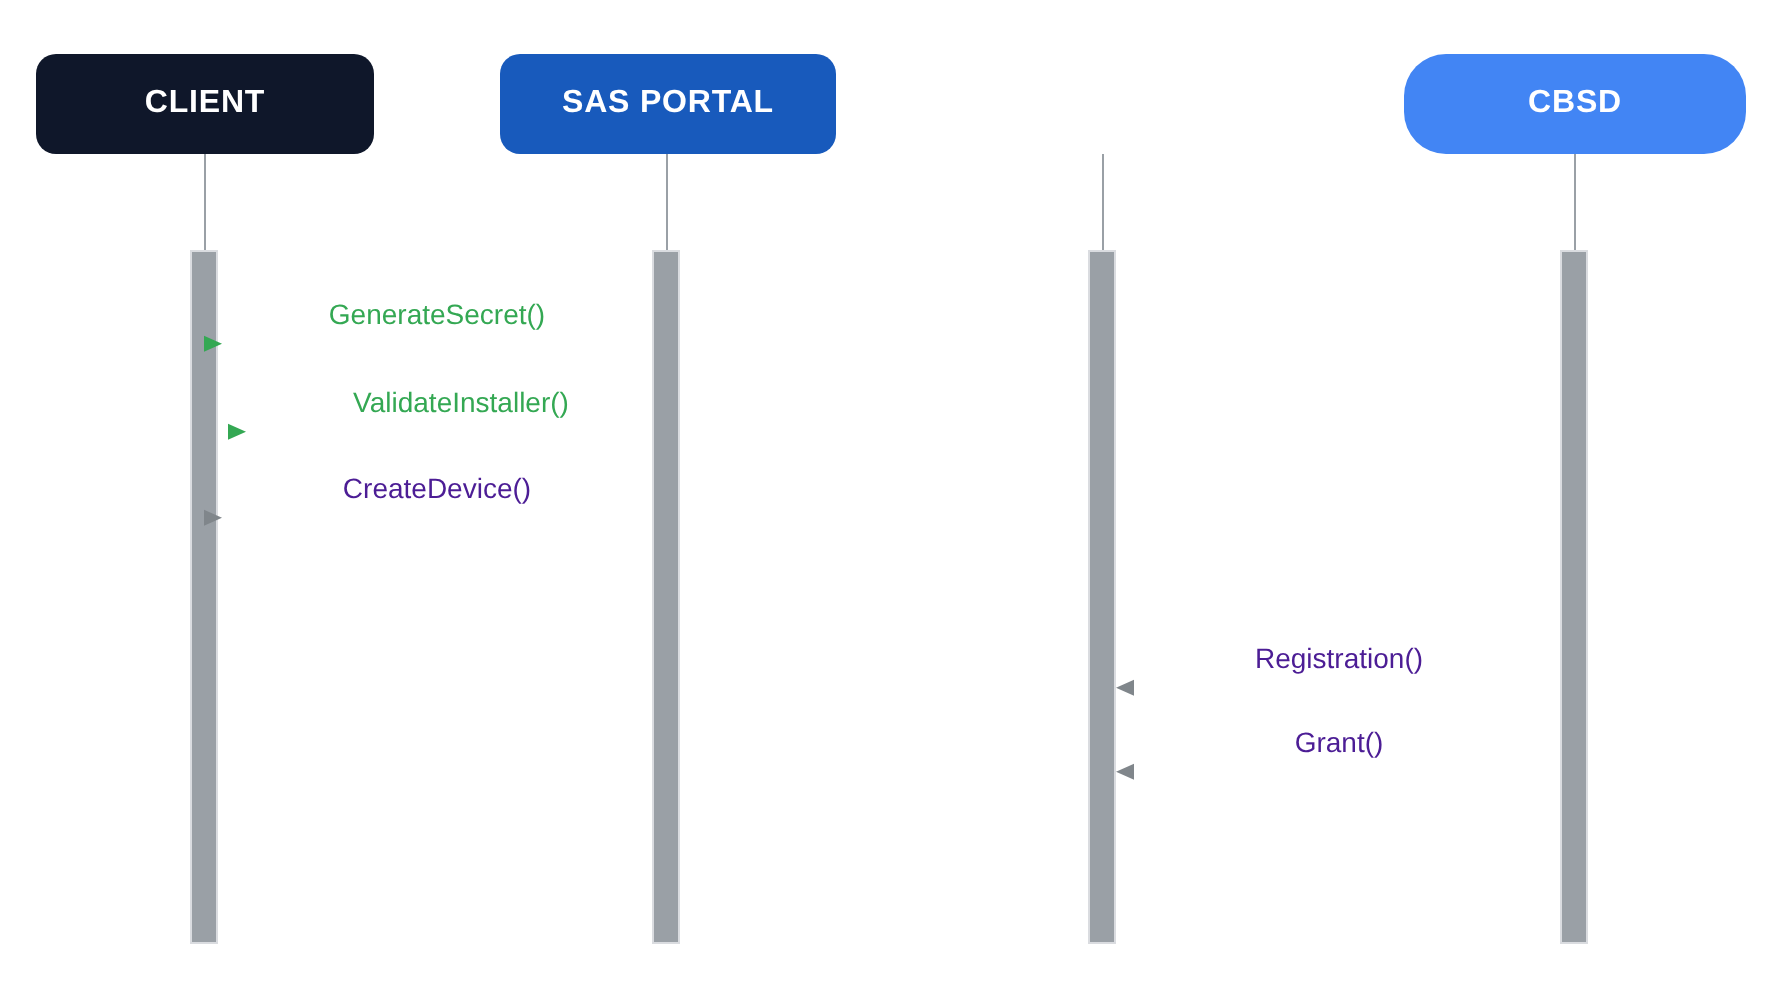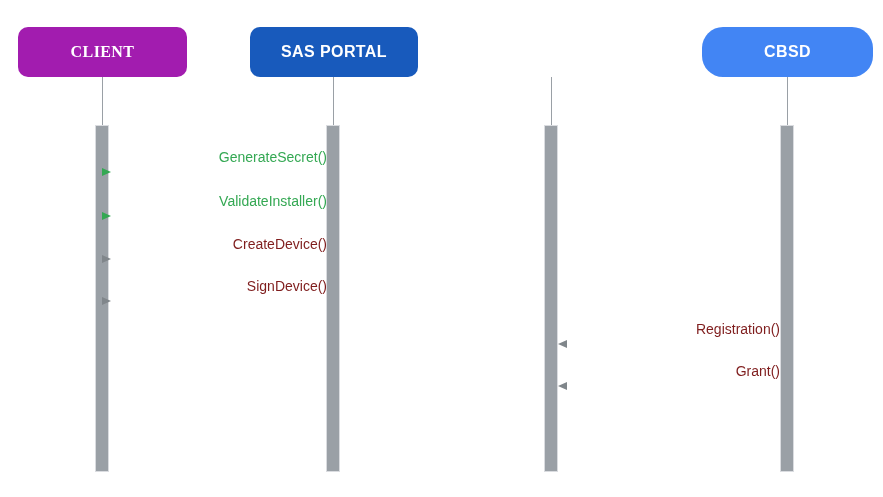--- a/index.html
+++ b/index.html
@@ -20,21 +20,21 @@
     height: 50px;
     border-radius: 10px;
     display: flex;
     align-items: center;
     justify-content: center;
     color: #ffffff;
     font-weight: bold;
     font-size: 16px;
     letter-spacing: 0.4px;
   }
-  .actor-box.c-light  { background: #a21caf; font-family: Liberation Serif, serif; }
+  .actor-box.c-light  { background: #0f172a; }
   .actor-box.c-dark   { background: #185ABC; }
   .actor-box.c-medium { background: #4285F4; border-radius: 21px; }
 
   .actor-client     { left: 18px;  width: 169px; }
   .actor-sas-portal { left: 250px; width: 168px; justify-content: center; }
   .actor-sas        { left: 467px; width: 170px; }
   .actor-cbsd       { left: 702px; width: 171px; }
 
   
   .lifeline {
@@ -63,21 +63,21 @@
   .act-sas        { left: 544px; }
   .act-cbsd       { left: 780px; }
 
   
   .message {
     position: absolute;
     display: block;
   }
   .message .msg-label {
     display: block;
-    text-align: right;
+    text-align: center;
     font-size: 14px;
     line-height: 17px;
     margin-bottom: 5px;
     white-space: nowrap;
   }
   .message .msg-line {
     position: relative;
     height: 0;
     border-top: 1.5px solid;
   }
@@ -90,32 +90,32 @@
     border-bottom: 4.5px solid transparent;
     transform: translateY(-51%);
   }
   .message.dir-right .arrow-head { right: -1px; border-left: 9px solid; }
   .message.dir-left  .arrow-head { left: -1px;  border-right: 9px solid; }
 
   .message.green .msg-label { color: #34A853; }
   .message.green .msg-line  { border-top-color: #34A853; }
   .message.green.dir-right .arrow-head { border-left-color: #34A853; }
 
-  .message.gray .msg-label { color: #7f1d1d; }
+  .message.gray .msg-label { color: #4c1d95; }
   .message.gray .msg-line  { border-top-color: #A5AAAF; }
   .message.gray.dir-right .arrow-head { border-left-color: #80868B; }
   .message.gray.dir-left  .arrow-head { border-right-color: #80868B; }
 
   
   .lane-left  { left: 110px; width: 217px; }
   
   .lane-right { left: 559px; width: 221px; }
 
   .msg-1 { top: 149px; }
-  .msg-2 { top: 193px; }
+  .msg-2 { top: 193px; padding-left: 12px; }
   .msg-3 { top: 236px; }
   .msg-4 { top: 278px; }
   .msg-5 { top: 321px; }
   .msg-6 { top: 363px; }
 </style>
 </head>
 <body>
 
 <div class="canvas">
 
@@ -153,26 +153,20 @@
     </span>
   </div>
 
   <div class="message gray dir-right lane-left msg-3">
     <span class="msg-label">CreateDevice()</span>
     <span class="msg-line">
       <span class="arrow-head"></span>
     </span>
   </div>
 
-  <div class="message gray dir-right lane-left msg-4">
-    <span class="msg-label">SignDevice()</span>
-    <span class="msg-line">
-      <span class="arrow-head"></span>
-    </span>
-  </div>
 
   <div class="message gray dir-left lane-right msg-5">
     <span class="msg-label">Registration()</span>
     <span class="msg-line">
       <span class="arrow-head"></span>
     </span>
   </div>
 
   <div class="message gray dir-left lane-right msg-6">
     <span class="msg-label">Grant()</span>

